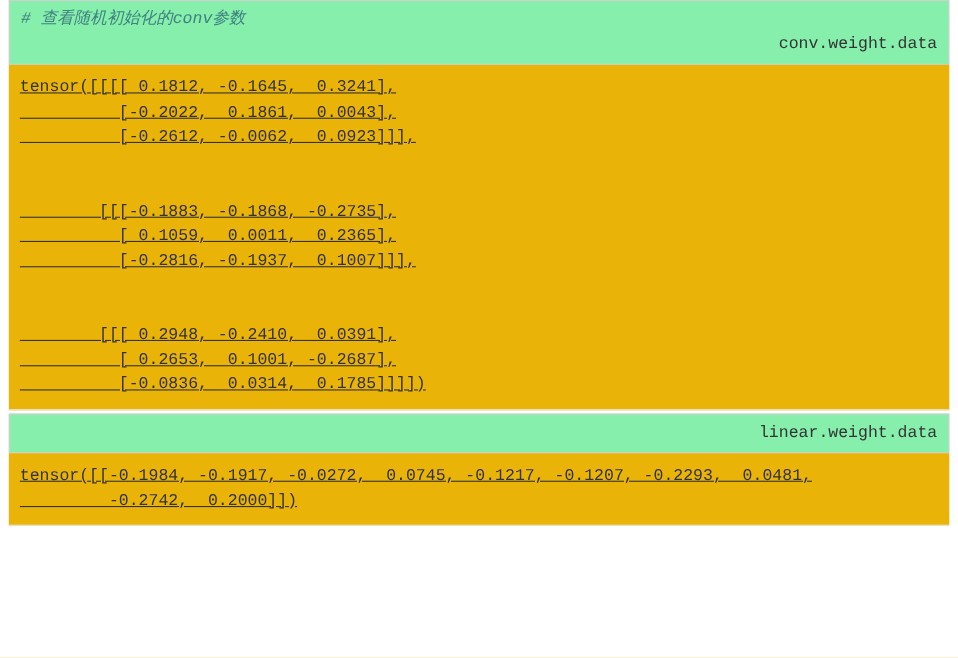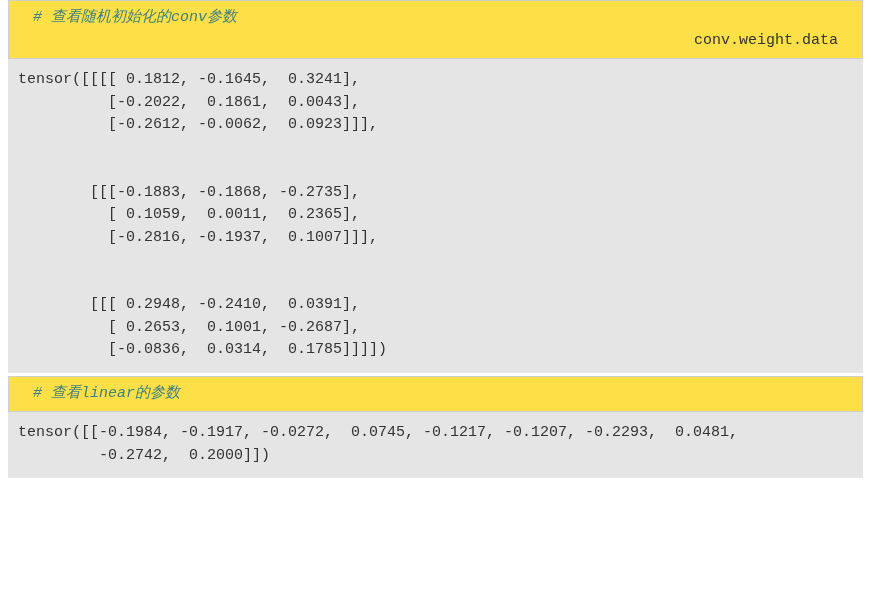--- a/index.html
+++ b/index.html
@@ -9,31 +9,32 @@
     }
     body {
       background: #ffffff;
       font-family: "Consolas", "Monaco", "Courier New", monospace;
       font-size: 15px;
       line-height: 1.5;
       color: #333;
       padding: 0;
     }
     .cell-input {
-      background: #fde047;
+      background: #86efac;
       border: 1px solid #cfcfcf;
       border-left: 1px solid #cfcfcf;
-      padding: 6px 24px;
+      padding: 6px 10px;
       margin: 0 8px;
     }
     .cell-output {
-      background: #e5e5e5;
+      background: #eab308;
       padding: 10px 10px;
       margin: 0 8px;
       border-bottom: 1px solid #e8e8e8;
+      text-decoration: underline;
     }
     .comment {
       color: #408080;
       font-style: italic;
     }
     .code-line {
       color: #333333;
       white-space: pre;
       text-align: right;
     }
@@ -66,19 +67,19 @@
 
 
         [[[ 0.2948, -0.2410,  0.0391],
           [ 0.2653,  0.1001, -0.2687],
           [-0.0836,  0.0314,  0.1785]]]])</div>
 </div>
 
 <div class="spacer"></div>
 
 <div class="cell-input">
-  <div class="comment"># 查看linear的参数</div>
+  <div class="code-line">linear.weight.data</div>
 </div>
 
 <div class="cell-output">
   <div class="output-text">tensor([[-0.1984, -0.1917, -0.0272,  0.0745, -0.1217, -0.1207, -0.2293,  0.0481,
          -0.2742,  0.2000]])</div>
 </div>
 
 </body></html>

